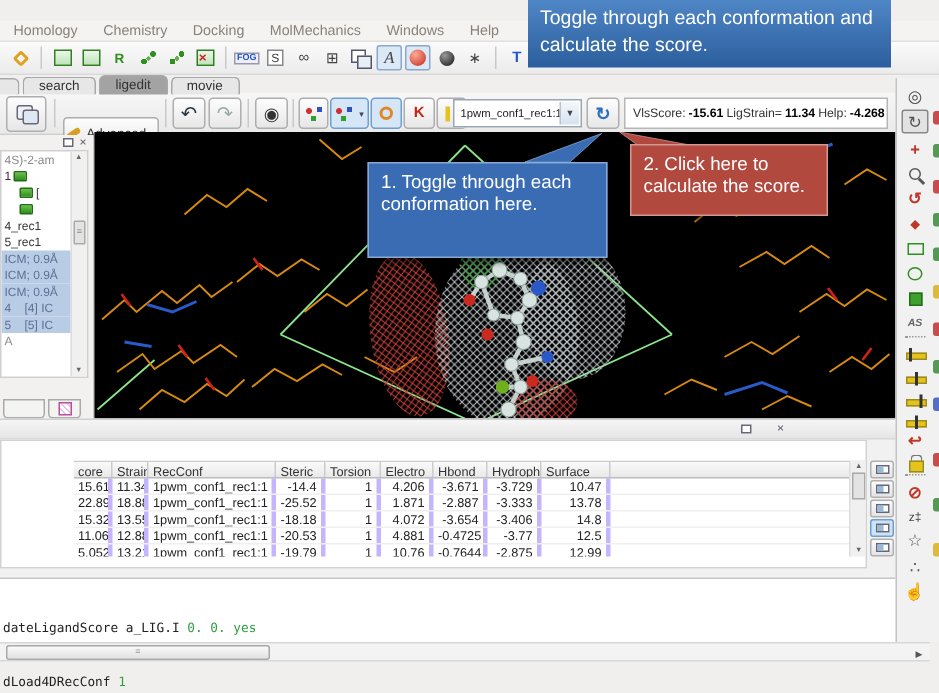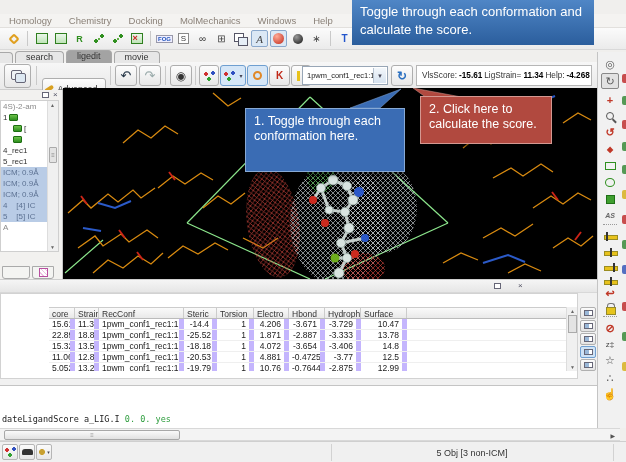--- a/index.html
+++ b/index.html
@@ -114,21 +114,21 @@
     background:linear-gradient(180deg,#4f86c6,#2b5e9d); color:#fff; font-size:13px; line-height:1.4;
     padding:3px 8px; }
 
   
   .tablepanel { position:absolute; left:0; top:279px; width:597px; height:106px; background:#f1f1f1; border-top:1px solid #cfcfcf; }
   .tp-head { position:relative; height:13px; background:linear-gradient(#f5f5f5,#e6e6e6); border-bottom:1px solid #d8d8d8; }
   .tp-body { position:absolute; left:0; top:13px; width:578px; height:86px; background:#fff; border:1px solid #d2d2d2; overflow:hidden; }
   .tbl { position:absolute; left:0; top:13px; width:565px; height:64px; overflow:hidden; font-size:8.5px; color:#222;margin-left:48px; }
   .tr { display:grid; grid-template-columns:26px 24px 85px 33px 37px 35px 36px 36px 46px; height:11px; line-height:11px; border-bottom:1px solid #efefef; }
   .tr.th { height:12px; line-height:12px; background:linear-gradient(#fafafa,#e9e9e9); border-top:1px solid #ccc; border-bottom:1px solid #bbb; color:#333; }
-  .tr > span { padding:0 3px; overflow:hidden; white-space:nowrap; border-right:5px solid #c4b5fd; }
+  .tr > span { padding:0 3px; overflow:hidden; white-space:nowrap; border-right:3px solid #c4b5fd; }
   .tr.th > span { border-right:1px solid #ccc; }
   .tr > span.num { text-align:right; }
   .tvscroll { position:absolute; left:565px; top:13px; width:12px; height:64px; background:#f0f0f0; border-left:1px solid #ddd; font-size:5px; color:#666; }
   .tvscroll .up { position:absolute; top:1px; left:3px; }
   .tvscroll .dn { position:absolute; bottom:1px; left:3px; }
   .tvthumb { position:absolute; left:1px; top:8px; width:9px; height:18px; background:#e3e3e3; border:1px solid #aaa; }
   .sidebtns { position:absolute; left:580px; top:27px; display:flex; flex-direction:column; gap:1px; }
   .sbtn { width:16px; height:12px; border:1px solid #b0b0b0; border-radius:2px;
     background:linear-gradient(#fbfbfb,#e4e4e4); display:flex; align-items:center; justify-content:center; }
   .sbtn.on { background:#cfe3f6; border-color:#6f9fd0; }
@@ -552,35 +552,20 @@
     <div><span>dateLigandScore a_LIG.I </span><span class="green">0. 0. yes</span></div>
     <div><span>dLoad4DRecConf </span><span class="green">1</span></div>
     
   </div>
 
   <div class="hscroll">
     <span class="hthumb">≡</span>
     <span class="harrow">▶</span>
   </div>
 
-  <div class="statusbar">
-    <span class="stbtn" style="left:2px">
-        <span class="mol"></span>
-      </span>
-    <span class="stbtn" style="left:19px">
-        <span class="blob2"></span>
-      </span>
-    <span class="stbtn" style="left:36px">
-        <span class="blob3"></span>
-        <span style="font-size:5px;color:#445">▾</span>
-      </span>
-    <span class="stdiv" style="left:331px"></span>
-    <span class="objtext">5 Obj [3 non-ICM]</span>
-    <span class="stdiv" style="left:613px"></span>
-  </div>
 
   <div class="vtoolbar">
     <span class="vt" style="top:4px">
         <span>◎</span>
       </span>
     <span class="vt active" style="top:21px">
         <span>↻</span>
       </span>
     <span class="vt red" style="top:40px">
         <span>+</span>

